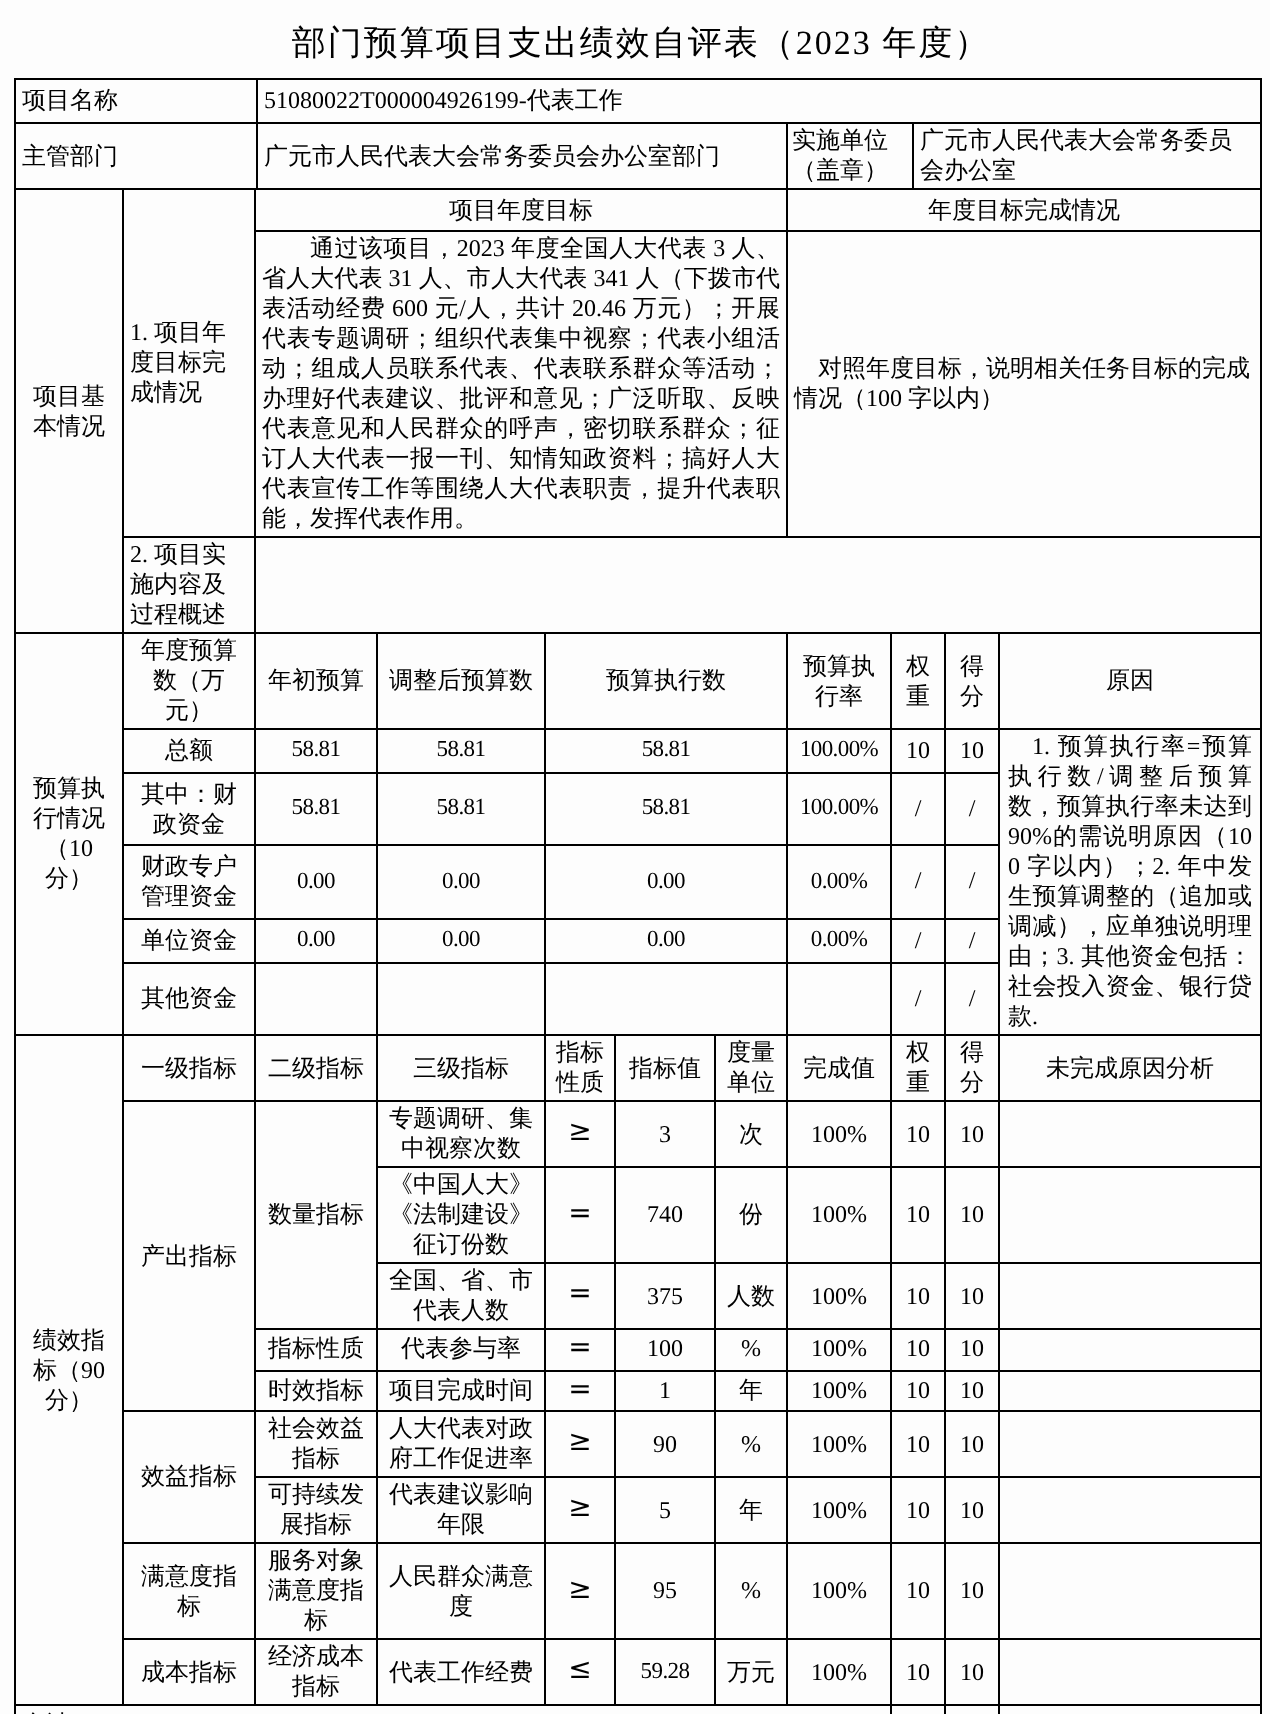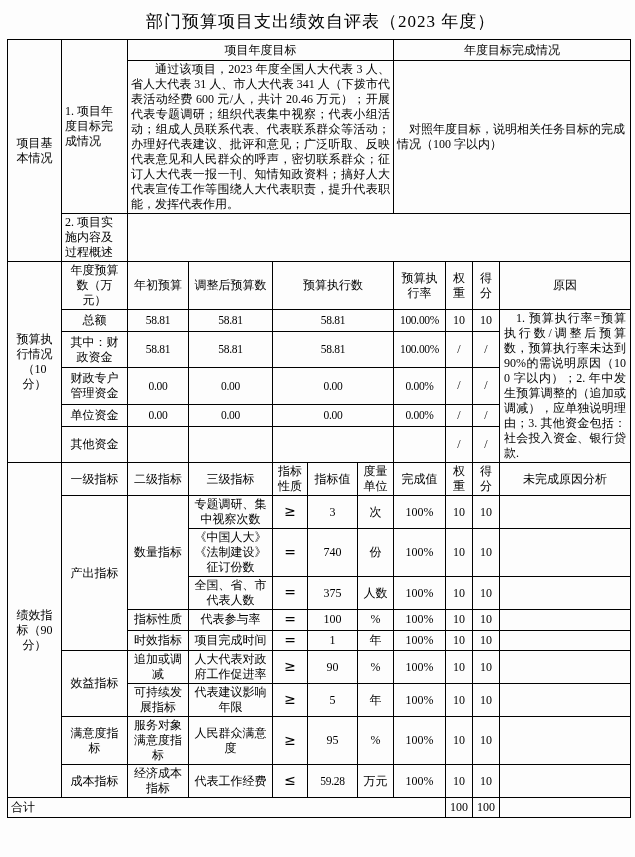--- a/index.html
+++ b/index.html
@@ -18,20 +18,40 @@
   td.sym{font-size:14px;font-family:"DejaVu Sans",sans-serif;}
   td.small{padding:1px 2px;}
   td.reason{font-size:12px;text-align:justify;vertical-align:middle;padding:1px 4px;margin-left:33px;}
 </style>
 </head>
 <body>
 
 <div class="page">
   <h1 class="title">部门预算项目支出绩效自评表（2023 年度）</h1>
 
+  <table>
+    <colgroup>
+        <col style="width:121px">
+        <col style="width:265px">
+        <col style="width:63px">
+        <col style="width:174px">
+      </colgroup>
+    <tbody>
+        <tr style="height:22px">
+      <td class="left">项目名称</td>
+      <td class="left" colspan="3">51080022T000004926199-代表工作</td>
+    </tr>
+    <tr style="height:30px">
+      <td class="left">主管部门</td>
+      <td class="left">广元市人民代表大会常务委员会办公室部门</td>
+      <td class="left small">实施单位（盖章）</td>
+      <td class="left">广元市人民代表大会常务委员会办公室</td>
+    </tr>
+  </tbody>
+    </table>
 
   <table>
     <colgroup>
       <col style="width:54px">
         <col style="width:66px">
         <col style="width:61px">
         <col style="width:84px">
       <col style="width:35px">
         <col style="width:50px">
         <col style="width:36px">
@@ -177,21 +197,21 @@
       <td class="sym">=</td>
       <td>1</td>
       <td>年</td>
       <td>100%</td>
       <td>10</td>
       <td>10</td>
       <td></td>
     </tr>
     <tr style="height:32px">
       <td rowspan="2">效益指标</td>
-      <td>追加或调减</td>
+      <td>社会效益指标</td>
       <td>人大代表对政府工作促进率</td>
       <td class="sym">≥</td>
       <td>90</td>
       <td>%</td>
       <td>100%</td>
       <td>10</td>
       <td>10</td>
       <td></td>
     </tr>
     <tr style="height:32px">

